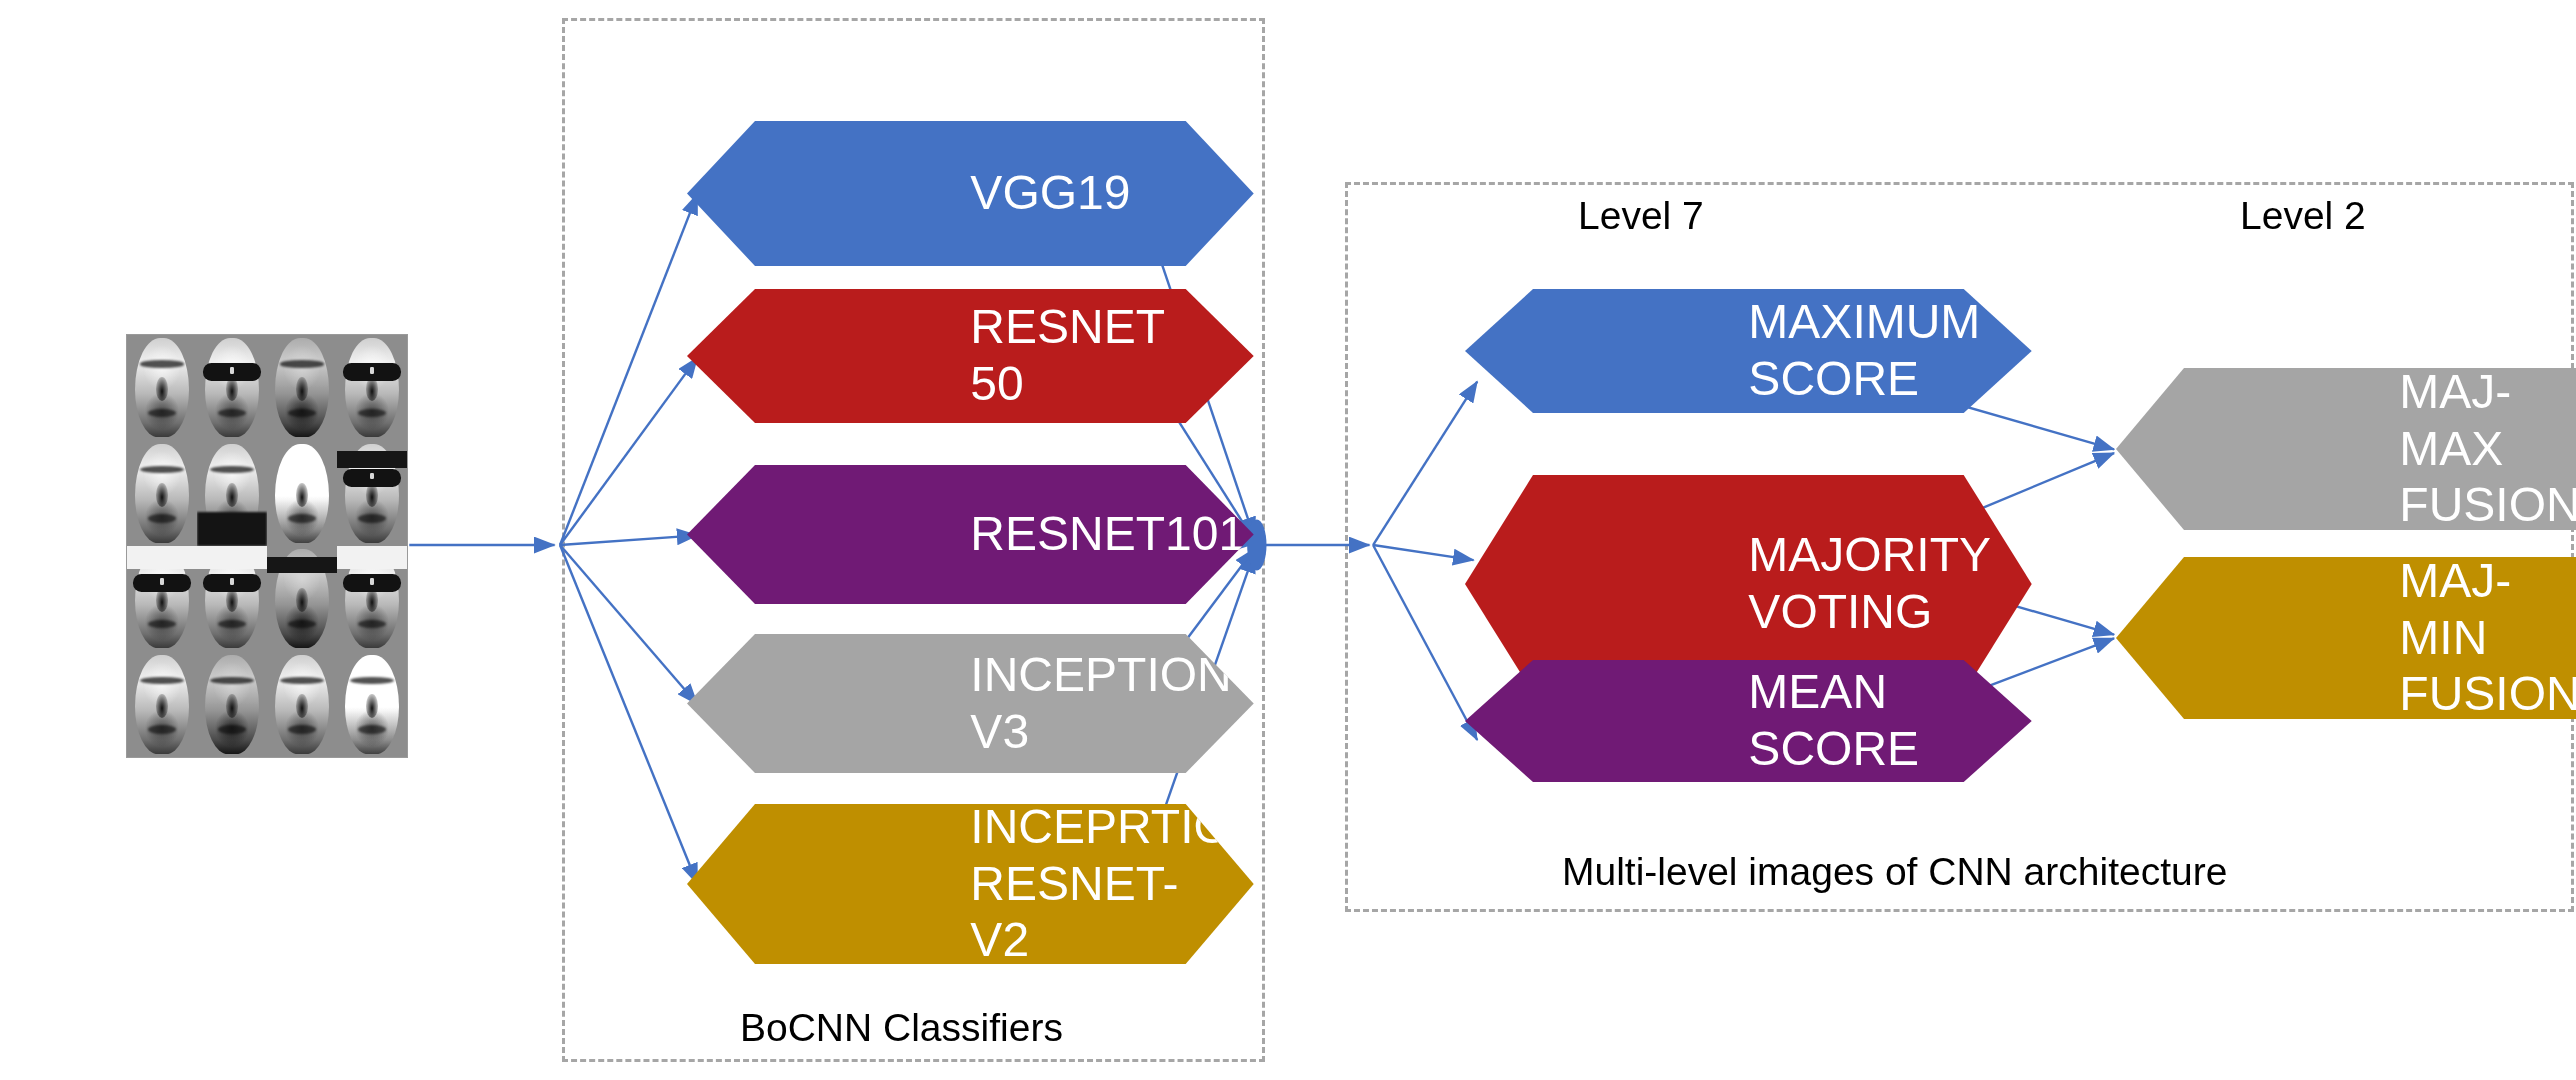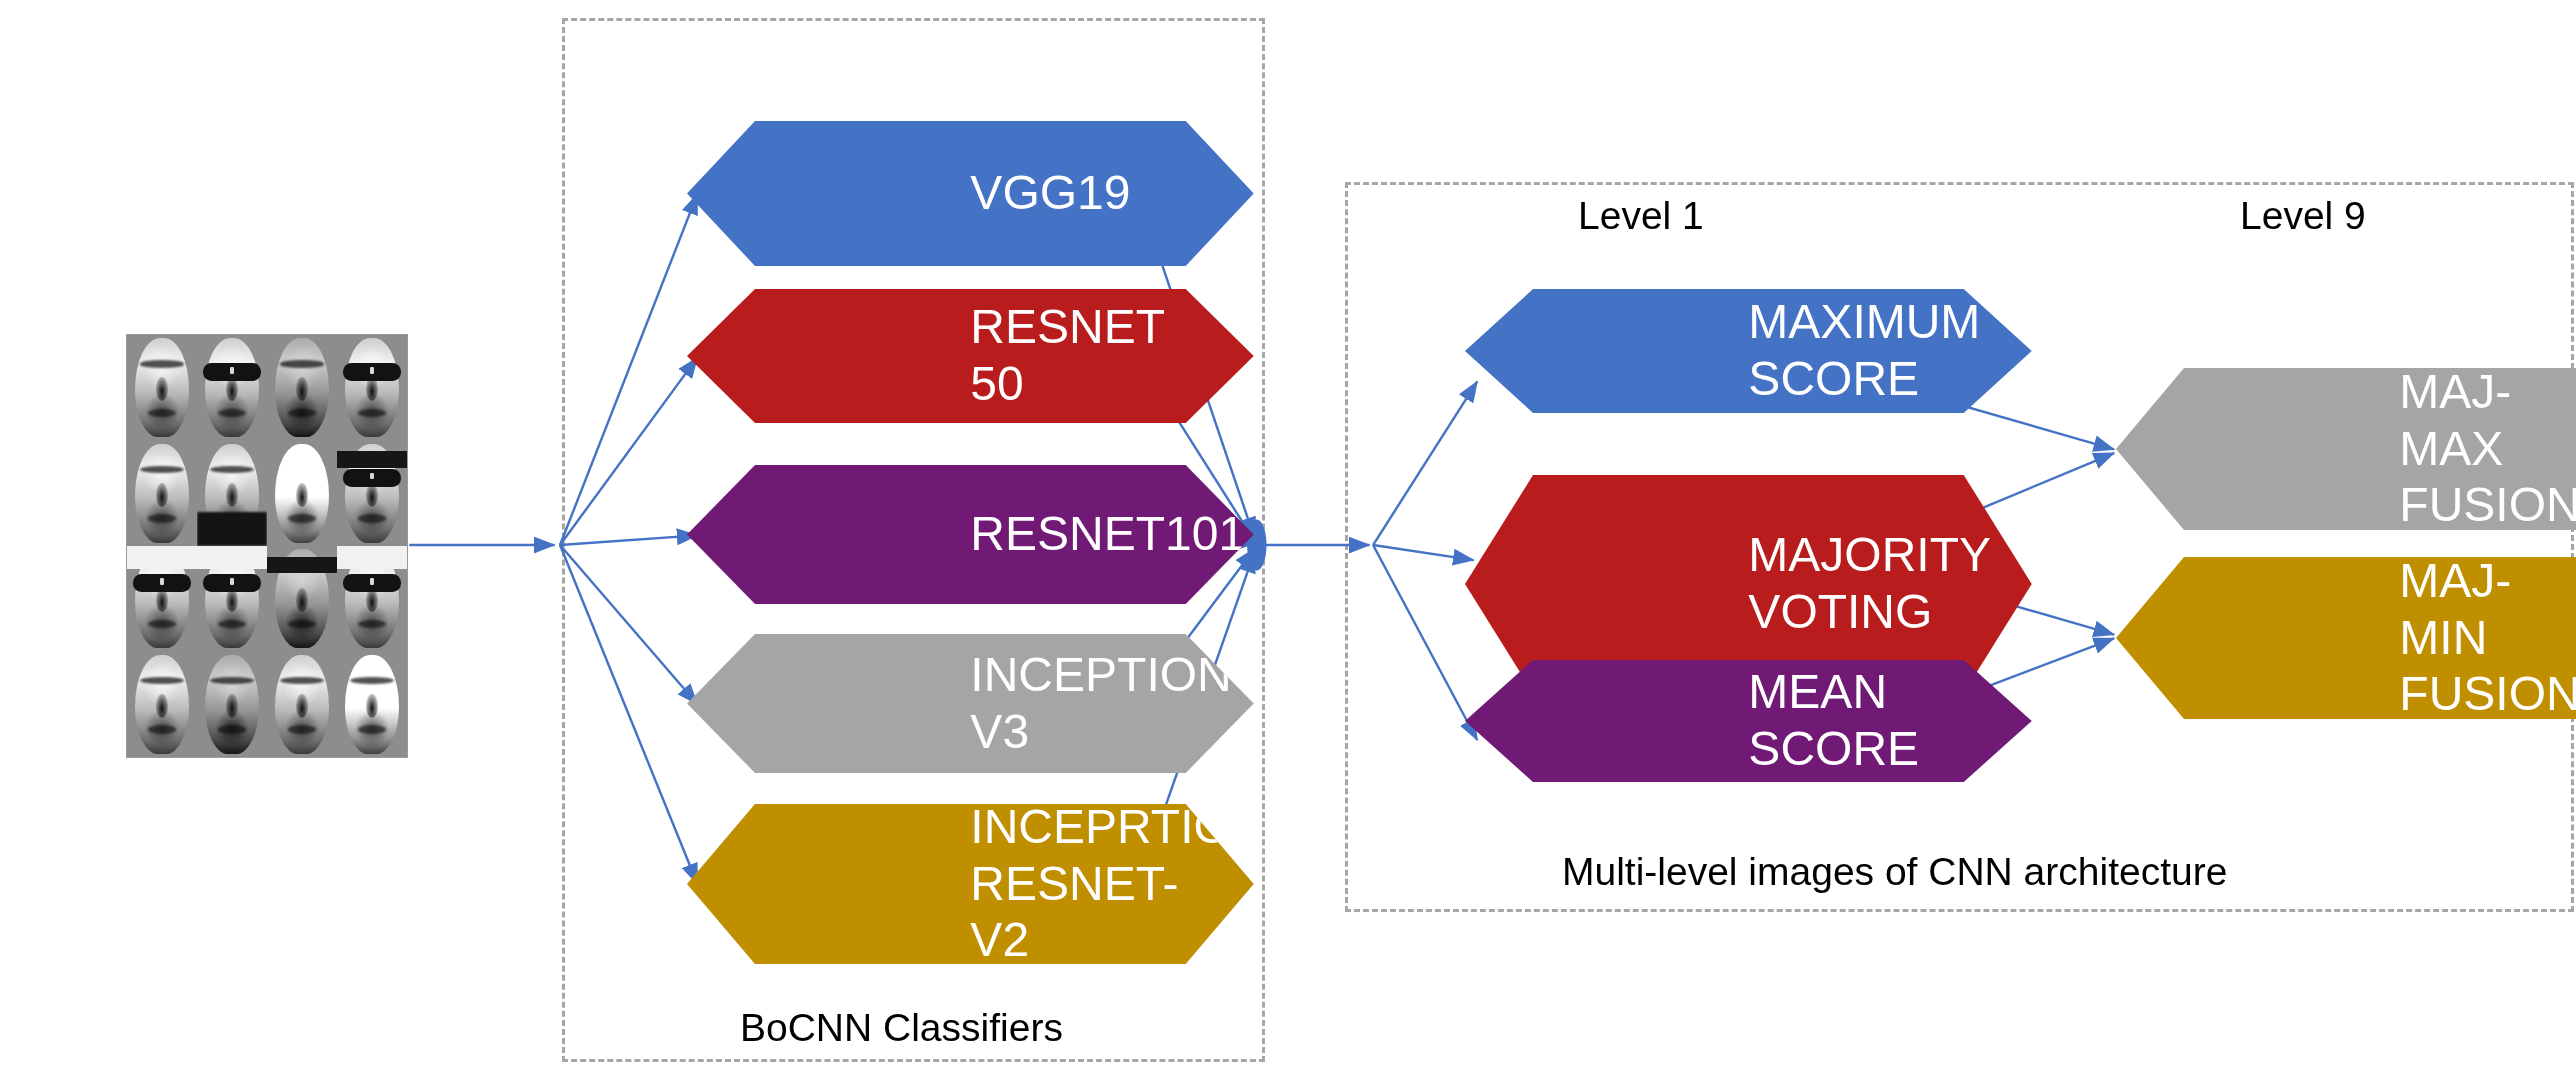--- a/index.html
+++ b/index.html
@@ -384,17 +384,17 @@
     <span class="hex-inner">MAJ-MAX
 FUSION</span>
   </div>
   <div class="hex c-gold" id="hex-majmin">
     <span class="hex-inner">MAJ-MIN
 FUSION</span>
   </div>
 
   <div class="caption" id="label-bocnn">BoCNN Classifiers</div>
   <div class="caption" id="label-multilevel">Multi-level images of CNN architecture</div>
-  <div class="caption" id="label-level1">Level 1</div>
-  <div class="caption" id="label-level2">Level 9</div>
+  <div class="caption" id="label-level1">Level 7</div>
+  <div class="caption" id="label-level2">Level 2</div>
 
 </div>
 
 
 </body></html>

